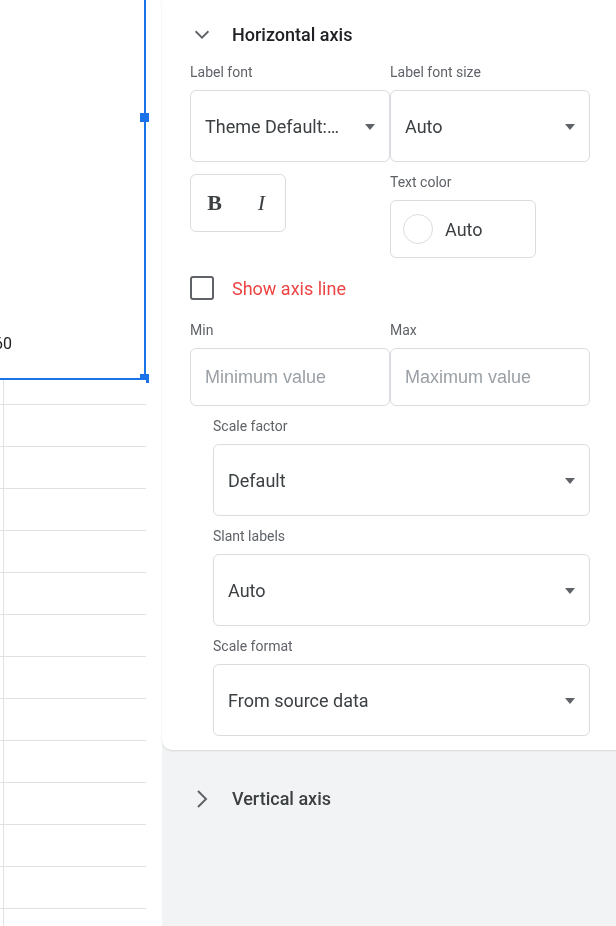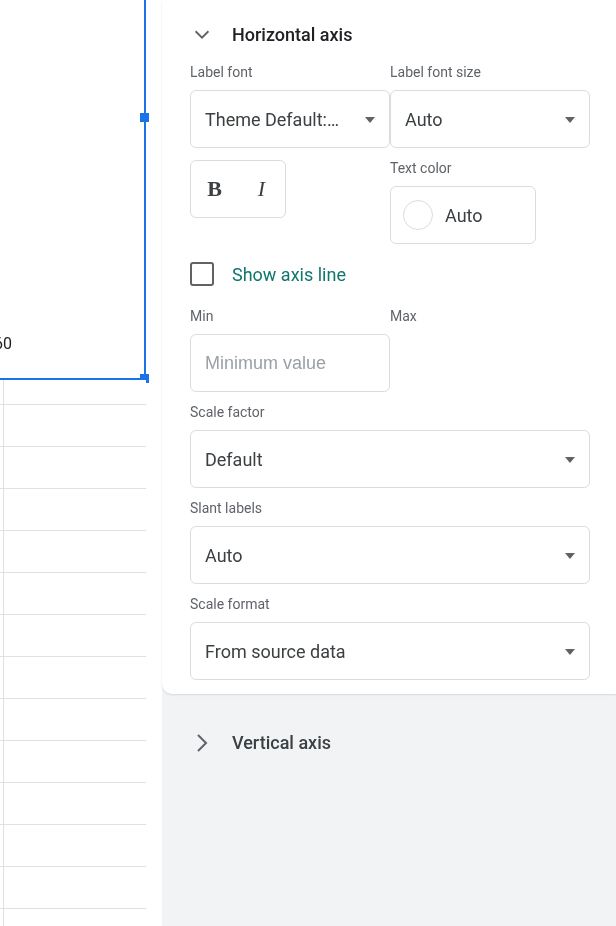--- a/index.html
+++ b/index.html
@@ -95,21 +95,21 @@
 
   .row { display: flex; gap: 0; margin-bottom: 12px; }
   .field { flex: 1; display: flex; flex-direction: column; }
   .field-label {
     font-size: 14px;
     color: #5f6368;
     margin-bottom: 10px;
   }
 
   .select {
-    height: 58px;
+    height: 72px;
     border: 1px solid #dadce0;
     border-radius: 6px;
     background: #ffffff;
     display: flex;
     align-items: center;
     padding: 0 14px;
     justify-content: space-between;
     cursor: pointer;
     font-size: 18px;
     color: #3c4043;
@@ -161,36 +161,36 @@
     align-items: center;
     gap: 18px;
     margin: 18px 0 22px 0;
   }
   .checkbox {
     width: 24px; height: 24px;
     border: 2px solid #5f6368;
     border-radius: 3px;
     cursor: pointer;
   }
-  .checkbox-label { font-size: 18px; color: #0f766e; }
+  .checkbox-label { font-size: 18px; color: #ef4444; }
 
   .text-input {
     height: 58px;
     border: 1px solid #dadce0;
     border-radius: 6px;
     background: #ffffff;
     padding: 0 14px;
     font-size: 18px;
     color: #3c4043;
     width: 100%;
     outline: none;
   }
   .text-input::placeholder { color: #9aa0a6; }
 
-  .single-field { margin-bottom: 12px; }
+  .single-field { margin-bottom: 12px; margin-left: 23px; }
 
   
   .collapsed-section {
     display: flex;
     align-items: center;
     gap: 18px;
     padding: 16px 11px 16px 28px;
   }
   .collapsed-section .title {
     font-size: 18px;
@@ -284,20 +284,21 @@
       <span class="checkbox-label">Show axis line</span>
     </div>
 
     <div class="row">
       <div class="field">
         <span class="field-label">Min</span>
         <input class="text-input" placeholder="Minimum value" style="">
       </div>
       <div class="field">
         <span class="field-label">Max</span>
+        <input class="text-input" placeholder="Maximum value" style="">
       </div>
     </div>
 
     <div class="single-field">
       <span class="field-label" style="display:block">Scale factor</span>
       <div class="select">
         <span>Default</span>
         <span class="tri"><svg viewBox="0 0 10 6">
               <polygon points="0,0 10,0 5,6" fill="#5f6368"></polygon>
             </svg></span>

